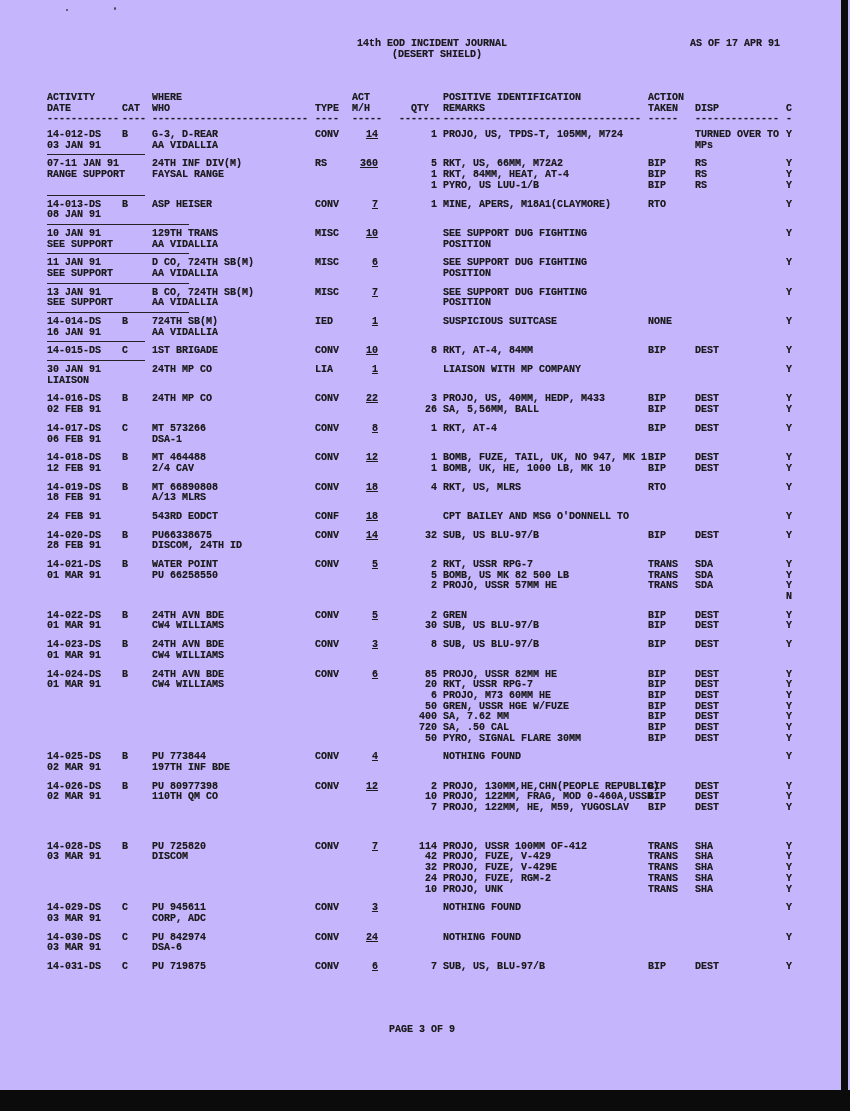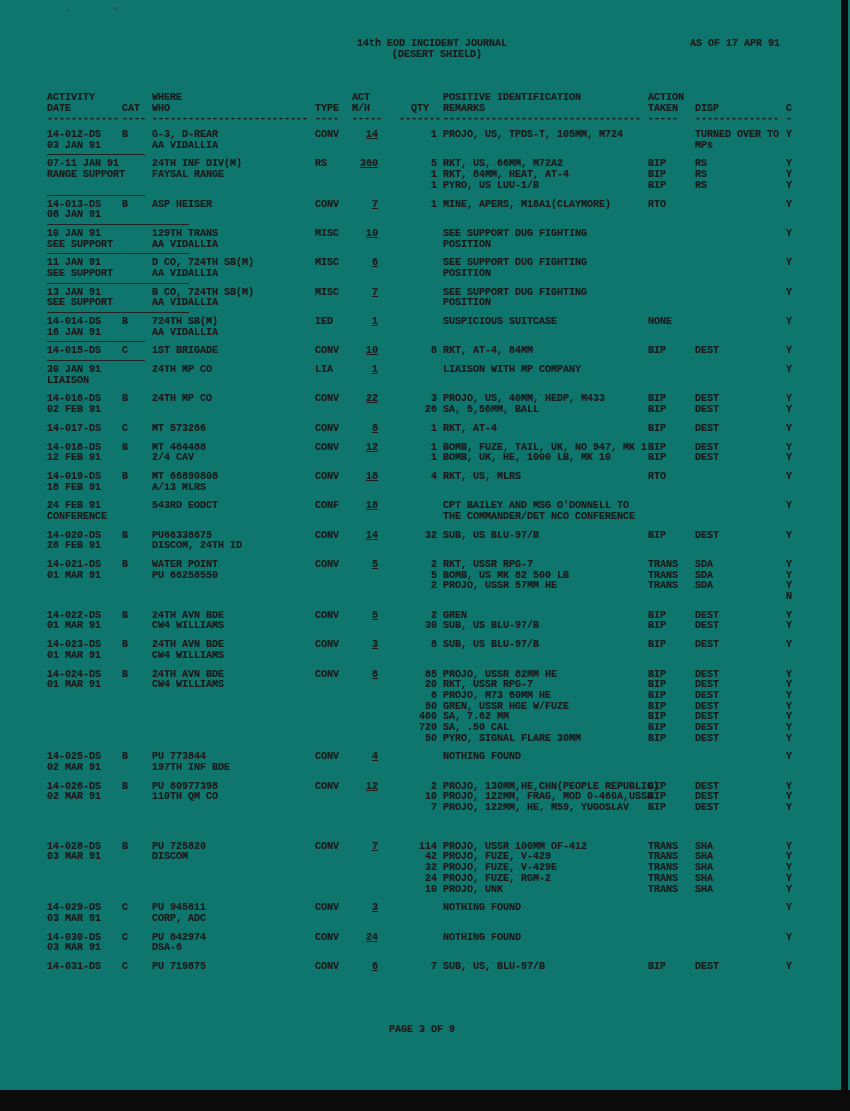--- a/index.html
+++ b/index.html
@@ -1,19 +1,19 @@
 <!DOCTYPE html>
 <html><head>
 <meta charset="utf-8">
 <style>
   html,body{margin:0;padding:0;background:#e8e8e6;}
   .page{
     position:relative;
     width:850px;height:1111px;
-    background:#0f766e;
+    background:#c4b5fd;
     overflow:hidden;
     font-family:"Liberation Mono","DejaVu Sans Mono",monospace;
     font-size:10px;
     font-weight:700;
     color:#1b1b1b;
     text-shadow:0 0 .5px rgba(30,30,30,.55);
   }
   .abs{position:absolute;white-space:nowrap;}
   
   .title1{left:357px;top:38px;width:160px;}
@@ -280,20 +280,24 @@
             <span class="cell c-cat">C</span>
             <span class="cell c-type">CONV</span>
             <span class="cell c-mh">8</span>
             <span class="cell c-who">MT 573266</span>
             <span class="cell c-qty">1</span>
             <span class="cell c-rem">RKT, AT-4</span>
             <span class="cell c-act">BIP</span>
             <span class="cell c-disp">DEST</span>
             <span class="cell c-c">Y</span>
           </div>
+          <div class="line">
+            <span class="cell c-date">06 FEB 91</span>
+            <span class="cell c-who">DSA-1</span>
+          </div>
         </div>
         <div class="entry">
           <div class="line">
             <span class="cell c-date">14-018-DS</span>
             <span class="cell c-cat">B</span>
             <span class="cell c-type">CONV</span>
             <span class="cell c-mh">12</span>
             <span class="cell c-who">MT 464488</span>
             <span class="cell c-qty">1</span>
             <span class="cell c-rem">BOMB, FUZE, TAIL, UK, NO 947, MK 1</span>
@@ -329,24 +333,20 @@
           </div>
         </div>
         <div class="entry">
           <div class="line">
             <span class="cell c-date">24 FEB 91</span>
             <span class="cell c-type">CONF</span>
             <span class="cell c-mh">18</span>
             <span class="cell c-who">543RD EODCT</span>
             <span class="cell c-rem">CPT BAILEY AND MSG O'DONNELL TO</span>
             <span class="cell c-c">Y</span>
-          </div>
-          <div class="line">
-            <span class="cell c-date">CONFERENCE</span>
-            <span class="cell c-rem">THE COMMANDER/DET NCO CONFERENCE</span>
           </div>
         </div>
         <div class="entry">
           <div class="line">
             <span class="cell c-date">14-020-DS</span>
             <span class="cell c-cat">B</span>
             <span class="cell c-type">CONV</span>
             <span class="cell c-mh">14</span>
             <span class="cell c-who">PU66338675</span>
             <span class="cell c-qty">32</span>

